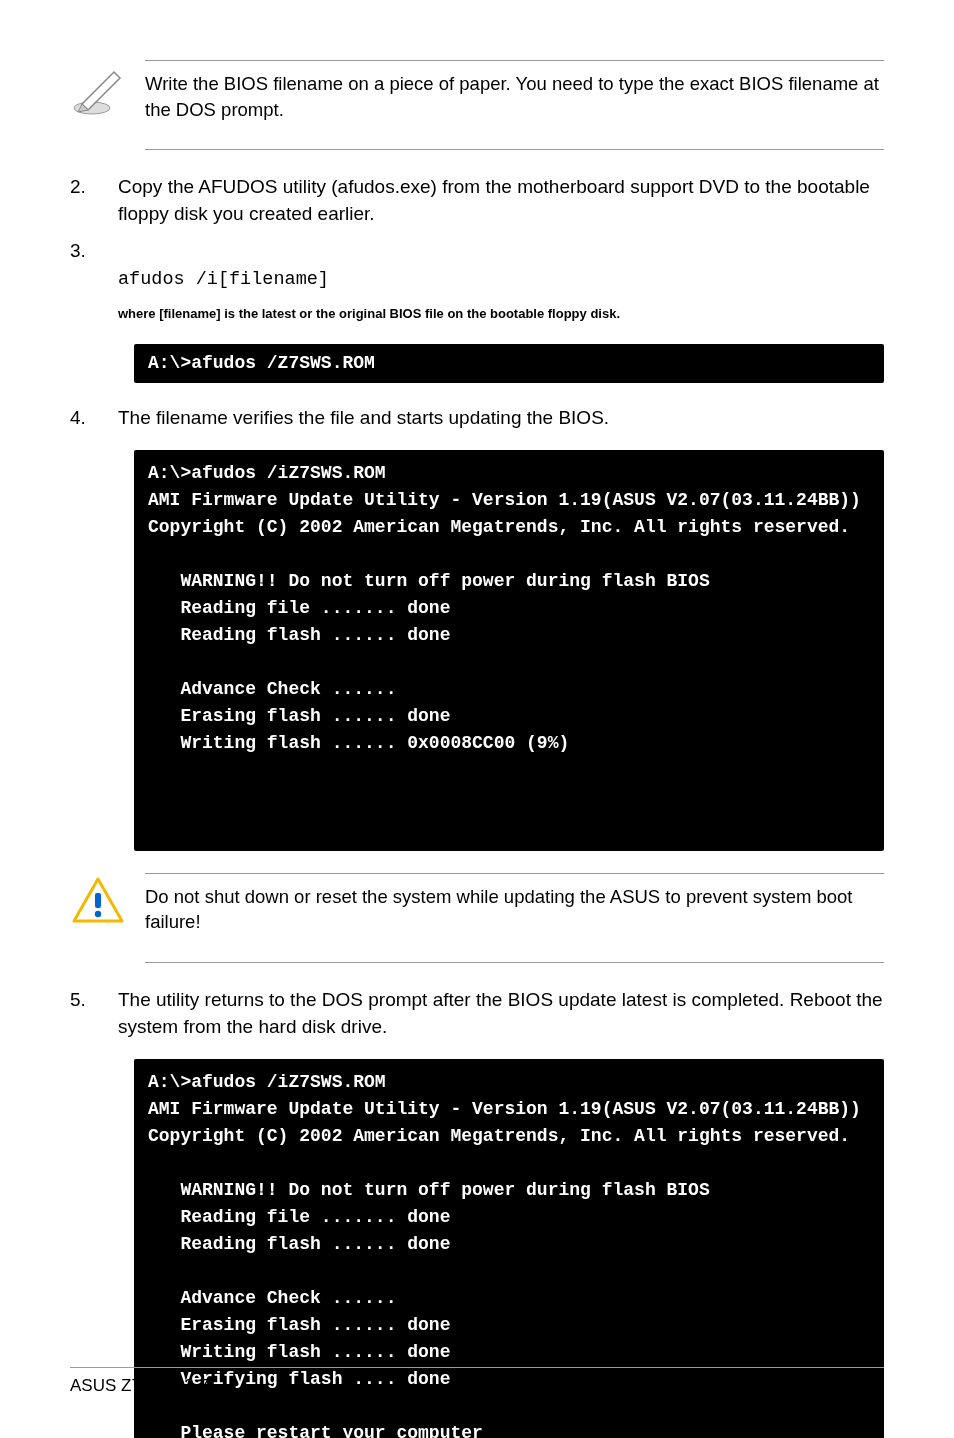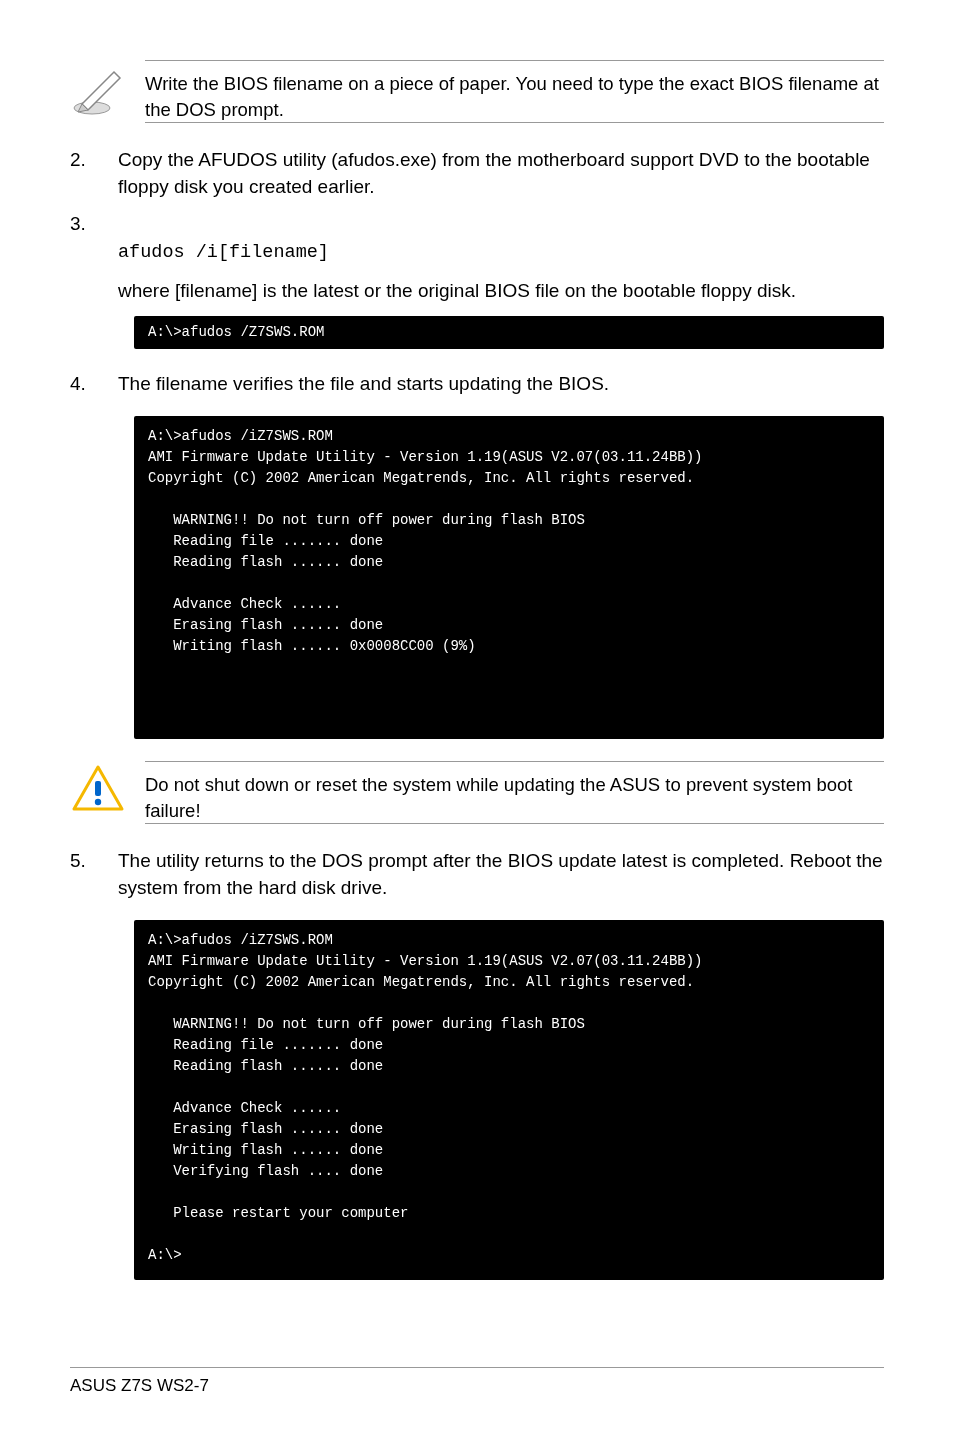--- a/index.html
+++ b/index.html
@@ -21,53 +21,54 @@
     width: 75px;
     flex-shrink: 0;
     padding-top: 2px;
   }
   svg.note-icon { width: 56px; height: 56px; }
   svg.caution-icon { width: 56px; height: 50px; }
   .note-text-wrap {
     flex: 1;
     border-top: 1px solid #999;
     border-bottom: 1px solid #999;
-    padding: 10px 0 0 0;
+    padding: 10px 0 27px 0;
     font-size: 18.5px;
     line-height: 1.38;
   }
   .list-item {
     display: flex;
     margin-bottom: 10px;
     font-size: 19px;
     line-height: 1.42;
   }
   .list-num {
     width: 48px;
     flex-shrink: 0;
   }
   .list-body { flex: 1; }
   .code-inline {
     font-family: "Courier New", monospace;
     font-weight: normal;
     font-size: 18.5px;
   }
   .para {
-    font-size: 19px;
+    font-size: 13px;
     line-height: 1.42;
     margin-left: 48px;
     margin-top: 12px;
-    margin-bottom: 11px;
+    margin-bottom: 20px;
+    font-weight: bold;
   }
   .terminal {
     background: #000000;
     color: #ffffff;
     font-family: "Courier New", monospace;
-    font-weight: normal;
-    font-size: 14px;
+    font-weight: bold;
+    font-size: 18px;
     line-height: 1.5;
     margin-left: 64px;
     margin-right: 0px;
     padding: 6px 14px;
     white-space: pre;
     margin-bottom: 22px;
     border-radius: 2px;
   }
   .terminal.tall { padding: 10px 14px 40px 14px; }
   .terminal.tall2 { padding: 10px 14px 14px 14px; }

